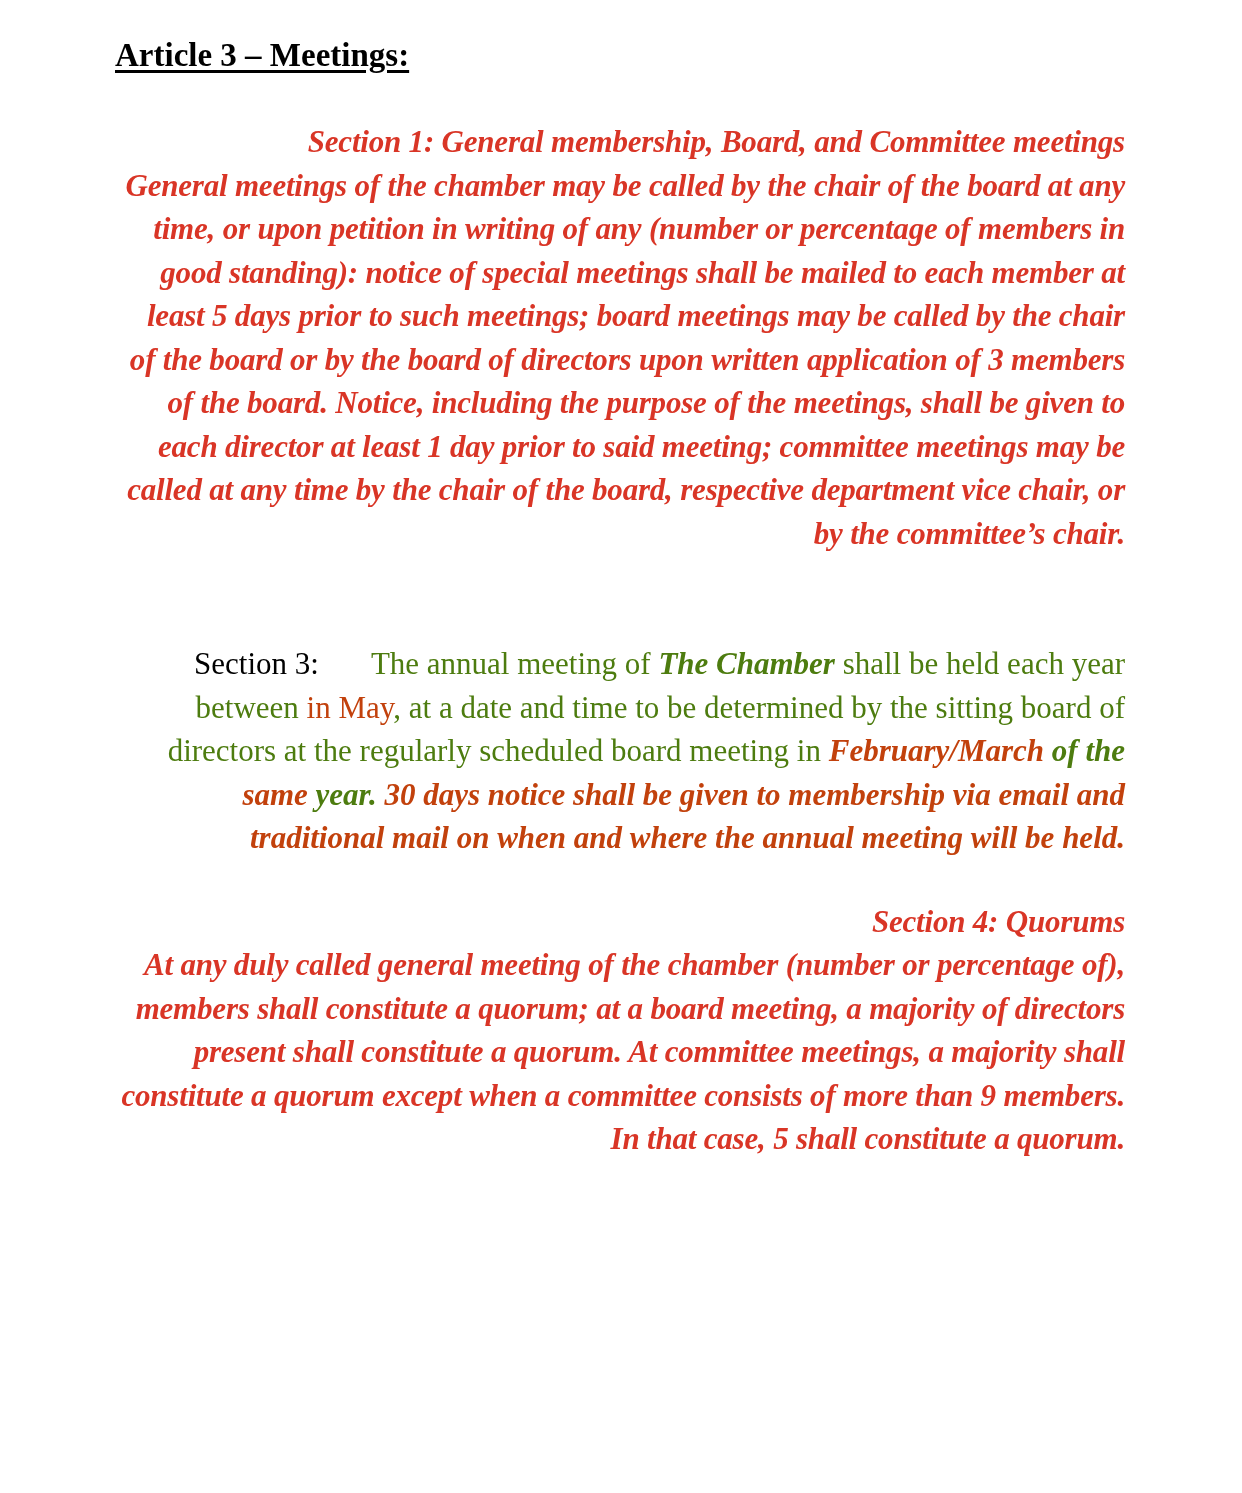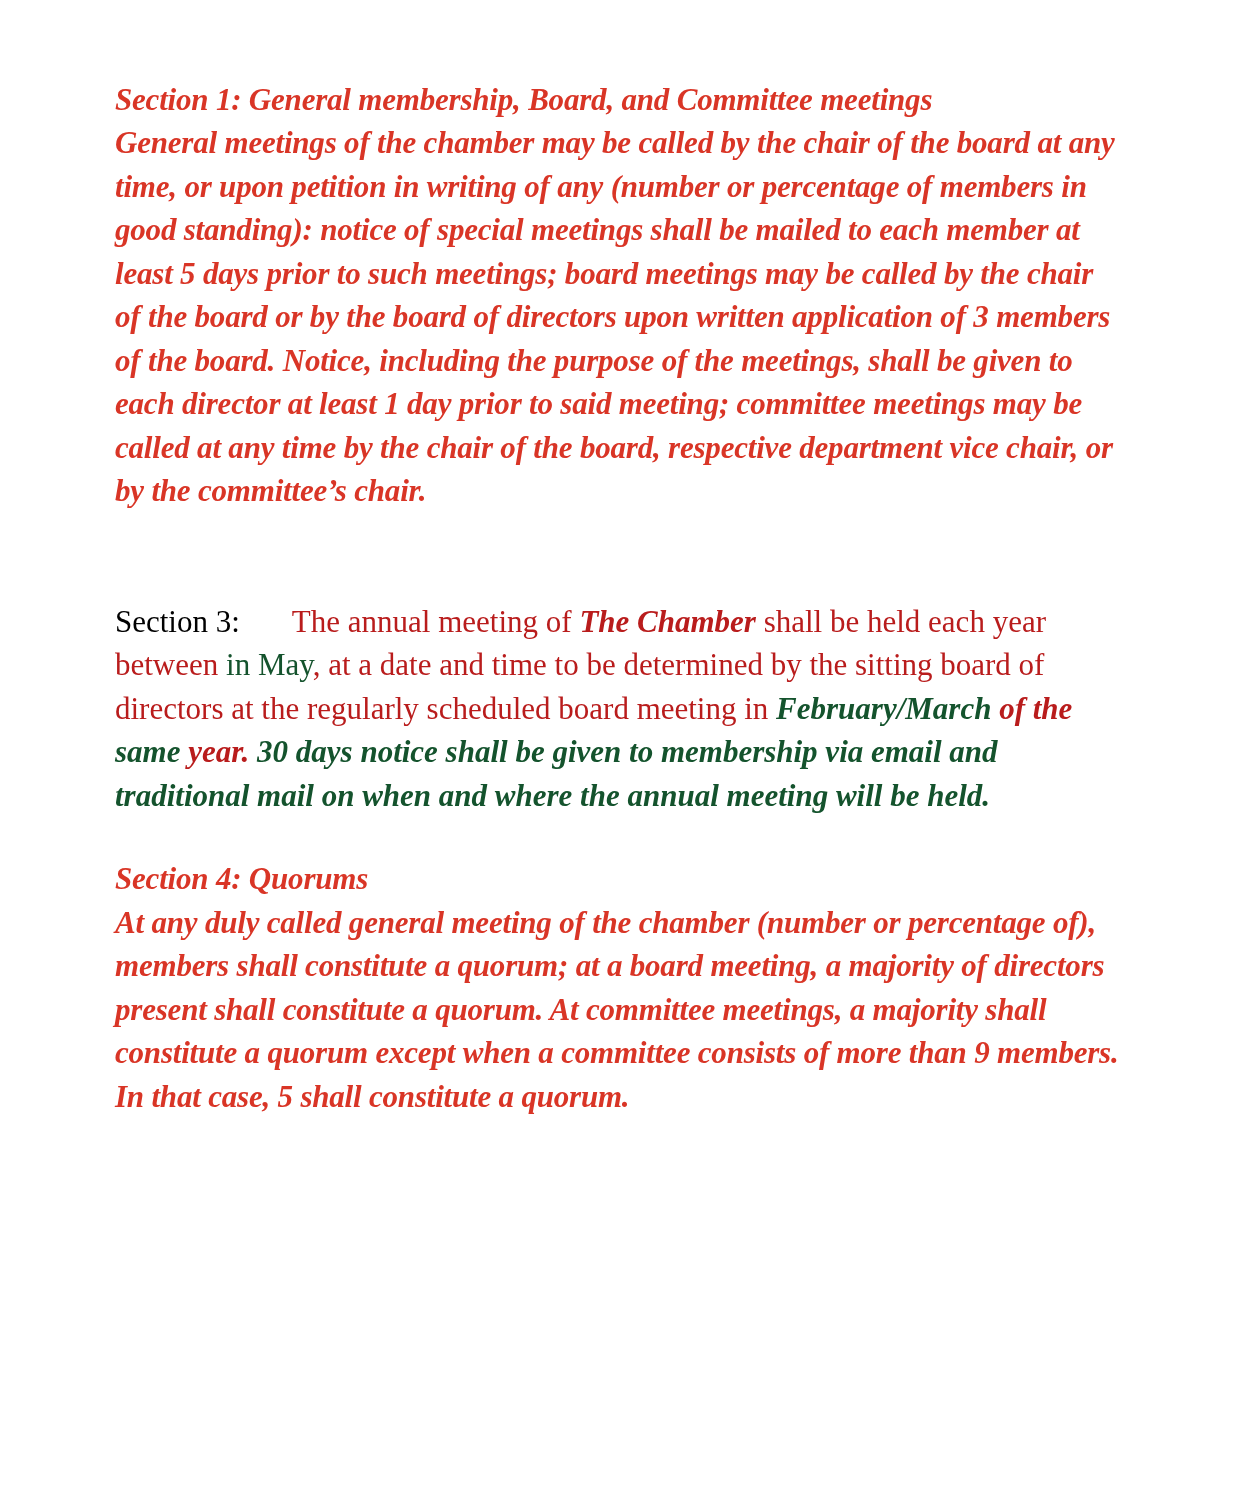--- a/index.html
+++ b/index.html
@@ -33,35 +33,35 @@
     letter-spacing: 0px;
     margin: 0;
     white-space: nowrap;
   }
 
   
   .para {
     font-size: 31px;
     line-height: 43.5px;
     margin: 0;
-    text-align: left;
+    text-align: right;
   }
   .spacer {
     height: 43.5px;
   }
   .spacer-sm {
     height: 40px;
   }
 
   
   .red {
-    color: #14532d;
+    color: #c2410c;
   }
   .blk {
-    color: #b91c1c;
+    color: #4d7c0f;
   }
   .bi {
     font-weight: bold;
     font-style: italic;
     font-family: Liberation Serif, serif;
   }
   .reg {
     font-weight: normal;
     font-style: normal;
   }
@@ -77,20 +77,21 @@
     width: 52px;
   }
   .line-break { display: block; }
 </style>
 </head>
 <body>
 
 <div class="page">
   <div class="content">
 
+    <h1 class="doc-title">Article 3 – Meetings:</h1>
 
     <div class="spacer"></div>
 
     <p class="para redpara">
       <span class="line-break">Section 1: General membership, Board, and Committee meetings</span><span>General meetings of the chamber may be called by the chair of the board at any time, or upon petition in writing of any (number or percentage of members in good standing): notice of special meetings shall be mailed to each member at least 5 days prior to such meetings; board meetings may be called by the chair of the board or by the board of directors upon written application of 3 members of the board. Notice, including the purpose of the meetings, shall be given to each director at least 1 day prior to said meeting; committee meetings may be called at any time by the chair of the board, respective department vice chair, or by the committee’s chair.</span>
     </p>
 
     <div class="spacer"></div>
 
 

